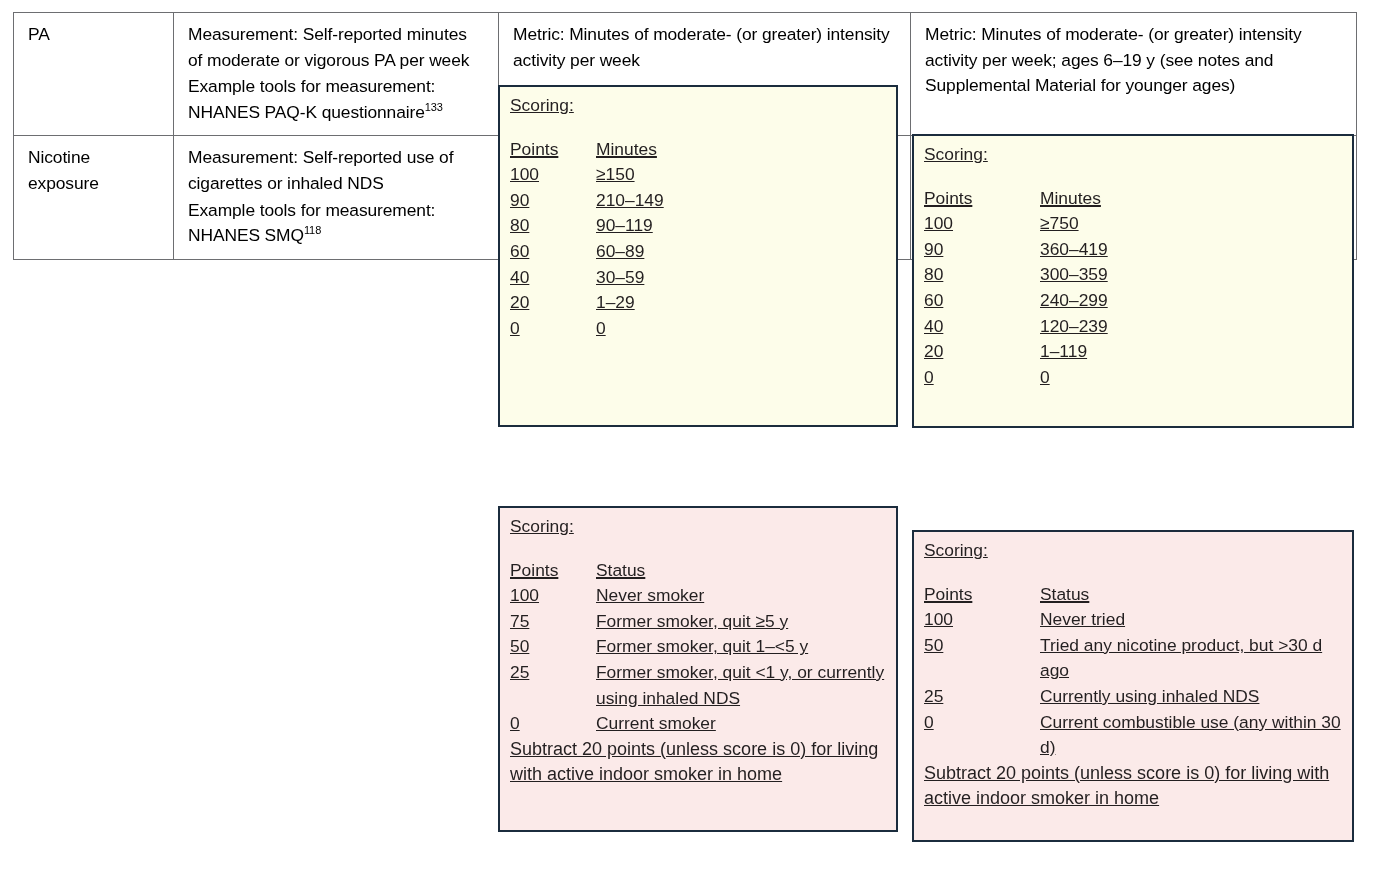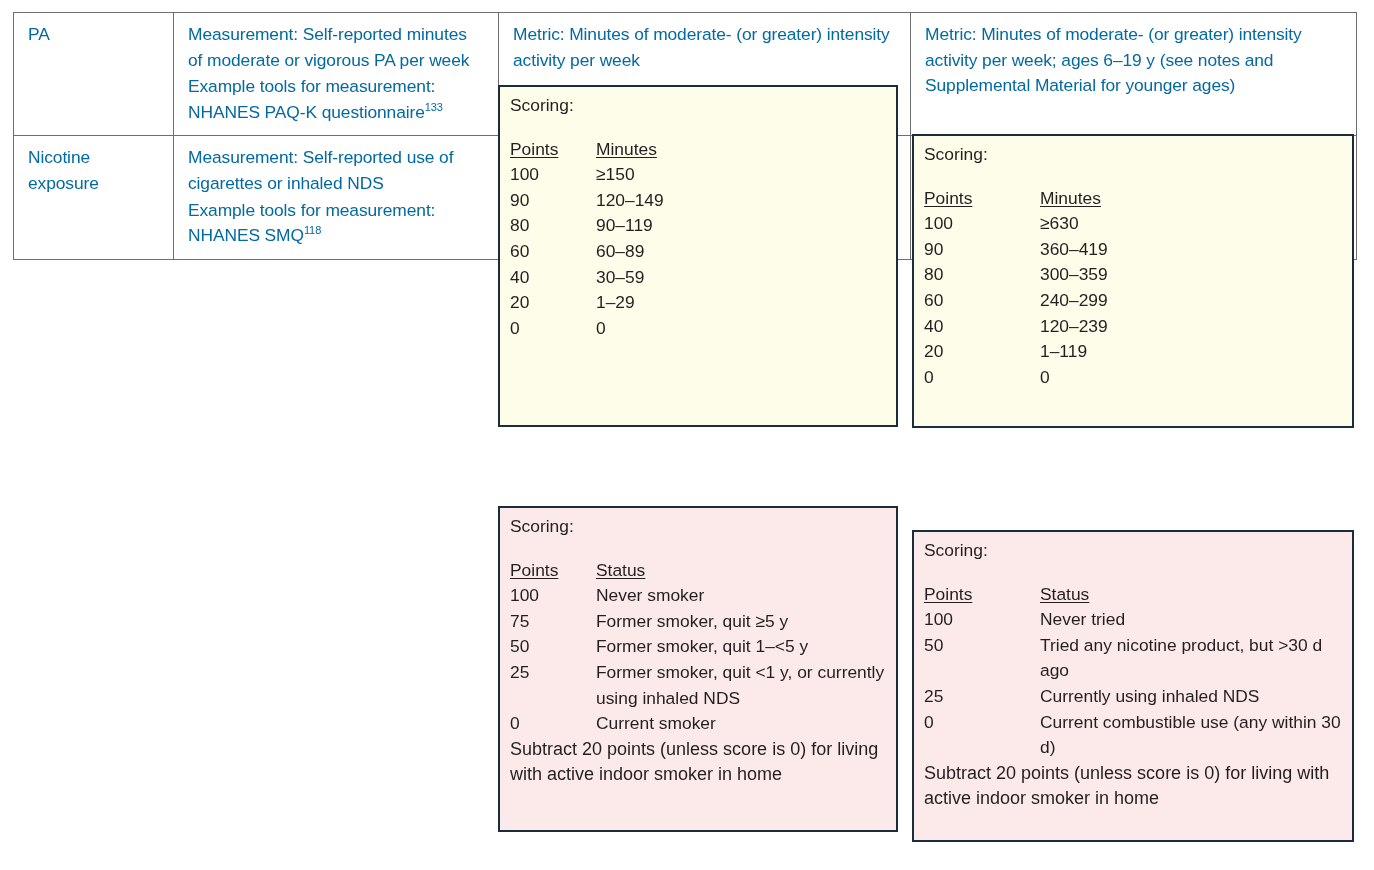--- a/index.html
+++ b/index.html
@@ -50,37 +50,38 @@
   .cellpad {
     position: relative;
     padding: 9px 14px 10px 14px;
   }
 
   
   .txt {
     font-size: 17.4px;
     line-height: 25.6px;
     letter-spacing: -0.1px;
-    color: #0369a1;
+    color: #000000;
   }
   .para { margin: 0; }
   .para + .para { margin-top: 1px; }
   .sup {
     font-size: 11px;
     vertical-align: super;
     line-height: 0;
   }
 
   
   .scorebox {
     position: absolute;
     border: 2.6px solid #1b2c3d;
     box-sizing: border-box;
     padding: 6px 10px 8px 10px;
     z-index: 3;
+    text-decoration: underline;
   }
   .scorebox.yellow { background: #fdfdea; }
   .scorebox.pink   { background: #fbeae9; }
 
   .sb-title {
     font-size: 17.4px;
     line-height: 25.6px;
     margin: 0 0 0 0;
   }
 
@@ -197,21 +198,21 @@
           <tr>
             <td class="pts"><span class="hdr">Points</span></td>
             <td><span class="hdr">Minutes</span></td>
           </tr>
           <tr>
             <td class="pts">100</td>
             <td>≥150</td>
           </tr>
           <tr>
             <td class="pts">90</td>
-            <td>120–149</td>
+            <td>210–149</td>
           </tr>
           <tr>
             <td class="pts">80</td>
             <td>90–119</td>
           </tr>
           <tr>
             <td class="pts">60</td>
             <td>60–89</td>
           </tr>
           <tr>
@@ -234,21 +235,21 @@
   <div class="scorebox yellow" id="sb-pa-peds">
     <p class="sb-title">Scoring:</p>
     <table class="sbtable wide">
         <tbody>
           <tr>
             <td class="pts"><span class="hdr">Points</span></td>
             <td><span class="hdr">Minutes</span></td>
           </tr>
           <tr>
             <td class="pts">100</td>
-            <td>≥630</td>
+            <td>≥750</td>
           </tr>
           <tr>
             <td class="pts">90</td>
             <td>360–419</td>
           </tr>
           <tr>
             <td class="pts">80</td>
             <td>300–359</td>
           </tr>
           <tr>

